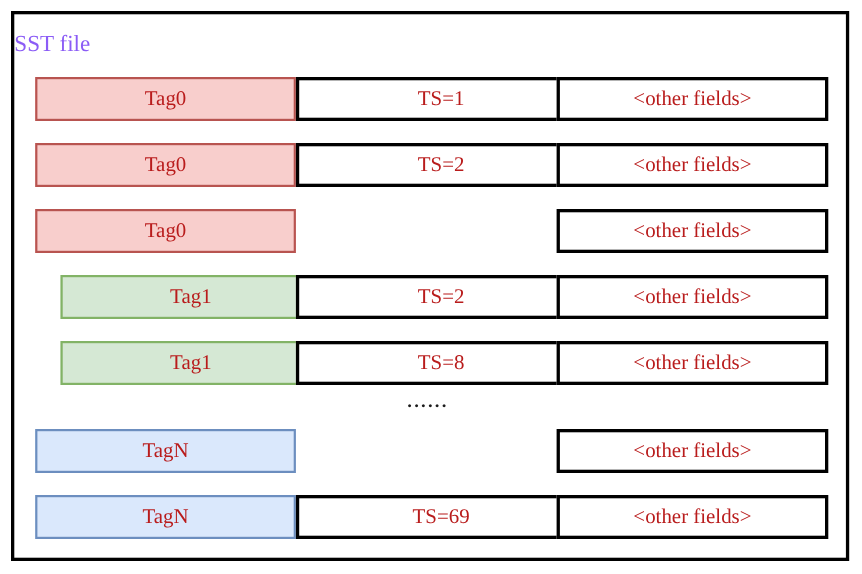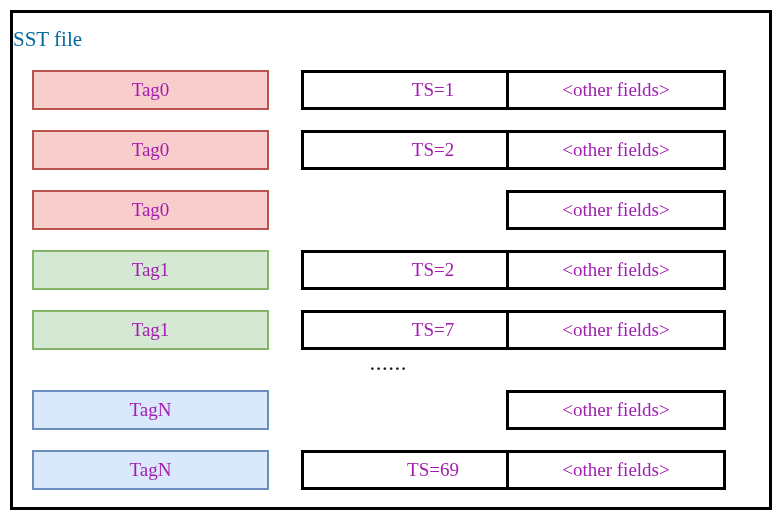--- a/index.html
+++ b/index.html
@@ -23,21 +23,21 @@
     height: 500px;
     box-sizing: border-box;
     border: 3px solid var(--frame-border, #000000);
     background: #ffffff;
   }
   .title {
     position: absolute;
     left: 13px;
     top: 27px;
     font-size: 21px;
-    color: #0369a1;
+    color: #8b5cf6;
     white-space: nowrap;
   }
   .row {
     position: absolute;
     left: 0;
     width: 784px;
     height: 40px;
   }
   .row.r1 { top: 70px; }
   .row.r2 { top: 130px; }
@@ -48,50 +48,50 @@
   .row.r7 { top: 450px; }
   .cell {
     position: absolute;
     top: 0;
     height: 40px;
     box-sizing: border-box;
     display: flex;
     align-items: center;
     justify-content: center;
     font-size: 19px;
-    color: #a21caf;
+    color: #b91c1c;
     background: #ffffff;
   }
   .cell.tag {
     left: 32px;
     width: 237px;
     border: 2.5px solid #999999;
   }
   .row.red .cell.tag {
     background: var(--red-fill, #f8cecc);
     border-color: var(--red-border, #b85450);
   }
   .row.green .cell.tag {
     background: var(--green-fill, #d5e8d4);
     border-color: var(--green-border, #82b366);
+    margin-left: 23px;
   }
   .row.blue .cell.tag {
     background: var(--blue-fill, #dae8fc);
     border-color: var(--blue-border, #6c8ebf);
     text-align: center;
   }
   .cell.ts {
     left: 269px;
     width: 264px;
     border: 3px solid var(--cell-border, #000000);
-    margin-left: 32px;
   }
   .cell.other {
     left: 506px;
-    width: 220px;
+    width: 247px;
     border: 3px solid var(--cell-border, #000000);
   }
   .ellipsis {
     position: absolute;
     left: 269px;
     top: 353px;
     width: 240px;
     height: 24px;
     line-height: 24px;
     text-align: center;
@@ -126,21 +126,21 @@
   </div>
 
   <div class="row r4 green">
     <div class="cell tag">Tag1</div>
     <div class="cell ts">TS=2</div>
     <div class="cell other">&lt;other fields&gt;</div>
   </div>
 
   <div class="row r5 green">
     <div class="cell tag">Tag1</div>
-    <div class="cell ts">TS=7</div>
+    <div class="cell ts">TS=8</div>
     <div class="cell other">&lt;other fields&gt;</div>
   </div>
 
   <div class="ellipsis">......</div>
 
   <div class="row r6 blue">
     <div class="cell tag">TagN</div>
     <div class="cell other">&lt;other fields&gt;</div>
   </div>
 

